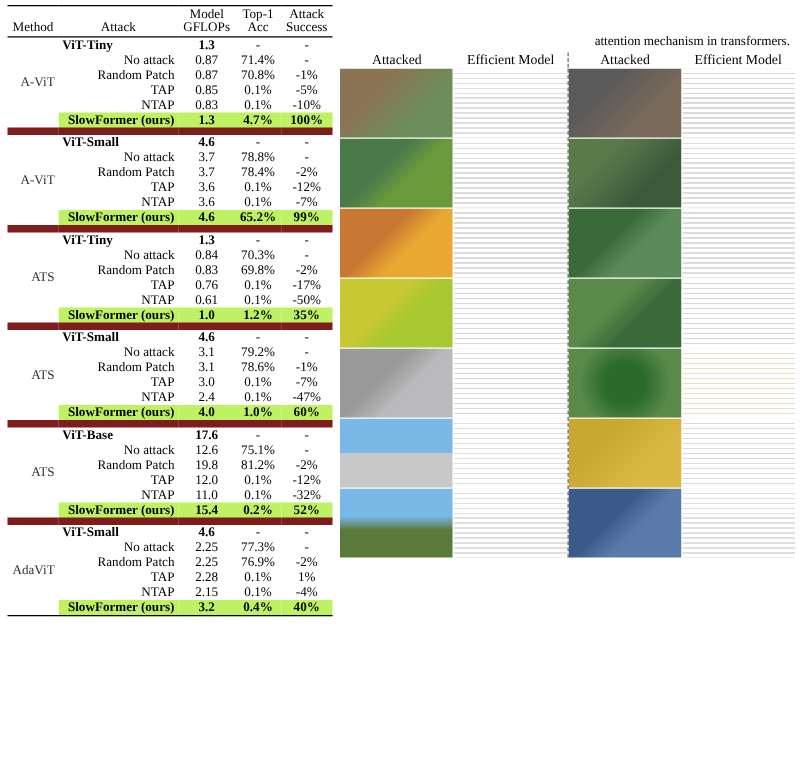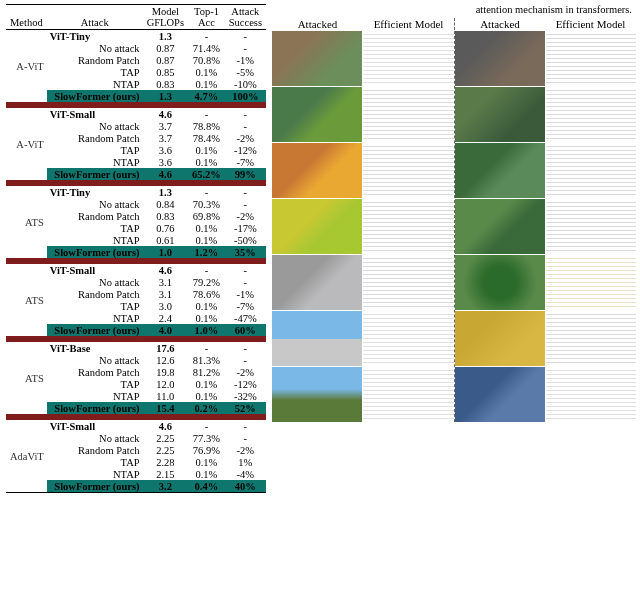--- a/index.html
+++ b/index.html
@@ -15,20 +15,21 @@
 
     .left-panel {
       width: 270px;
       padding: 4px 4px 4px 6px;
       flex-shrink: 0;
     }
 
     .right-panel {
       width: 370px;
       padding: 4px 4px 4px 2px;
+      margin-top: 24px;
     }
 
     
     table {
       border-collapse: collapse;
       width: 100%;
       font-size: 10.5px;
     }
 
     thead th {
@@ -59,21 +60,21 @@
       color: #333;
       padding-left: 2px;
     }
 
     .model-header {
       font-weight: bold;
       text-align: left;
     }
 
     .highlight-row td {
-      background-color: #0f766e;
+      background-color: #bef264;
     }
 
     .section-divider td {
       border-top: 6px solid #7f1d1d;
     }
 
     .bottom-border {
       border-bottom: 1.5px solid #000;
     }
 
@@ -336,21 +337,21 @@
         <tr class="section-divider">
           <td rowspan="6" class="method-col method-label">ATS</td>
           <td class="model-header">ViT-Base</td>
           <td style="font-weight: bold;">17.6</td>
           <td>-</td>
           <td>-</td>
         </tr>
         <tr>
           <td class="method-col">No attack</td>
           <td>12.6</td>
-          <td>81.3%</td>
+          <td>75.1%</td>
           <td>-</td>
         </tr>
         <tr>
           <td class="method-col">Random Patch</td>
           <td>19.8</td>
           <td>81.2%</td>
           <td>-2%</td>
         </tr>
         <tr>
           <td class="method-col">TAP</td>

